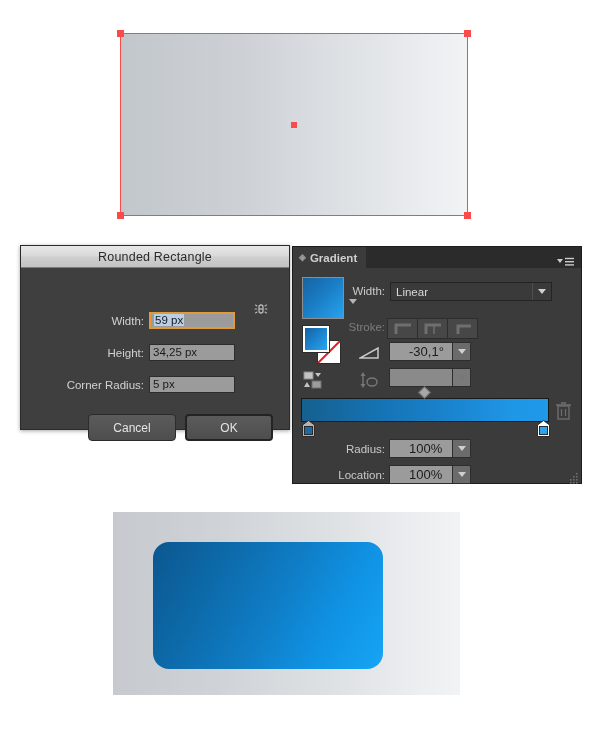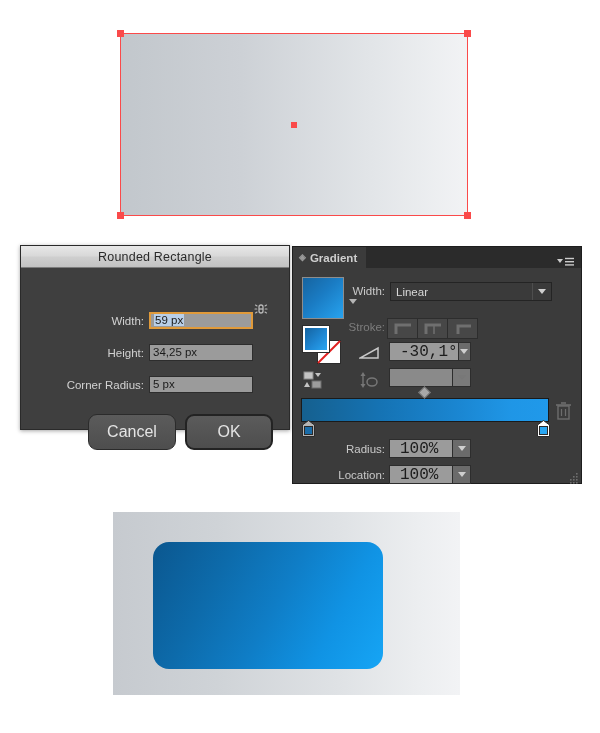--- a/index.html
+++ b/index.html
@@ -89,21 +89,21 @@
   }
   .form-row .lbl {
     width: 128px;
     text-align: right;
     color: #d2d2d2;
     font-size: 11.5px;
     padding-right: 5px;
     box-sizing: border-box;
   }
   .txtfield {
-    width: 104px;
+    width: 86px;
     height: 17px;
     background: #9b9b9b;
     border: 1px solid #2d2d2d;
     box-sizing: border-box;
     color: #1a1a1a;
     font-size: 11.5px;
     line-height: 15px;
     padding: 0 3px;
     position: relative;
   }
@@ -123,30 +123,30 @@
     position: absolute;
     left: 252px;
     top: 300px;
     width: 18px;
     height: 18px;
   }
 
   .dlg-btn {
     position: absolute;
     width: 88px;
-    height: 36px;
+    height: 27px;
     background: linear-gradient(to bottom, #5b5b5b 0%, #4e4e4e 100%);
     border: 1px solid #2b2b2b;
     box-sizing: border-box;
     color: #e4e4e4;
-    font-size: 16px;
+    font-size: 12px;
     display: flex;
     align-items: center;
     justify-content: center;
-    border-radius: 9px;
+    border-radius: 4px;
   }
   #btn-cancel { left: 67px; top: 146px; }
   #btn-ok {
     left: 164px; top: 146px;
     border: 2px solid #232323;
   }
 
   
   #panel-gradient {
     position: absolute;
@@ -289,23 +289,22 @@
     height: 19px;
     display: flex;
     align-items: center;
     background: #9b9b9b;
     border: 1px solid #2d2d2d;
     box-sizing: border-box;
   }
   .numfield .nftext {
     flex: 1;
     color: #1c1c1c;
-    font-size: 16px;
-    padding-left: 10px;
-    font-family: Liberation Mono, monospace;
+    font-size: 13px;
+    padding-left: 19px;
   }
   .numfield .nfbtn {
     width: 17px;
     height: 100%;
     background: #6b6b6b;
     border-left: 1px solid #2d2d2d;
     display: flex;
     align-items: center;
     justify-content: center;
   }

